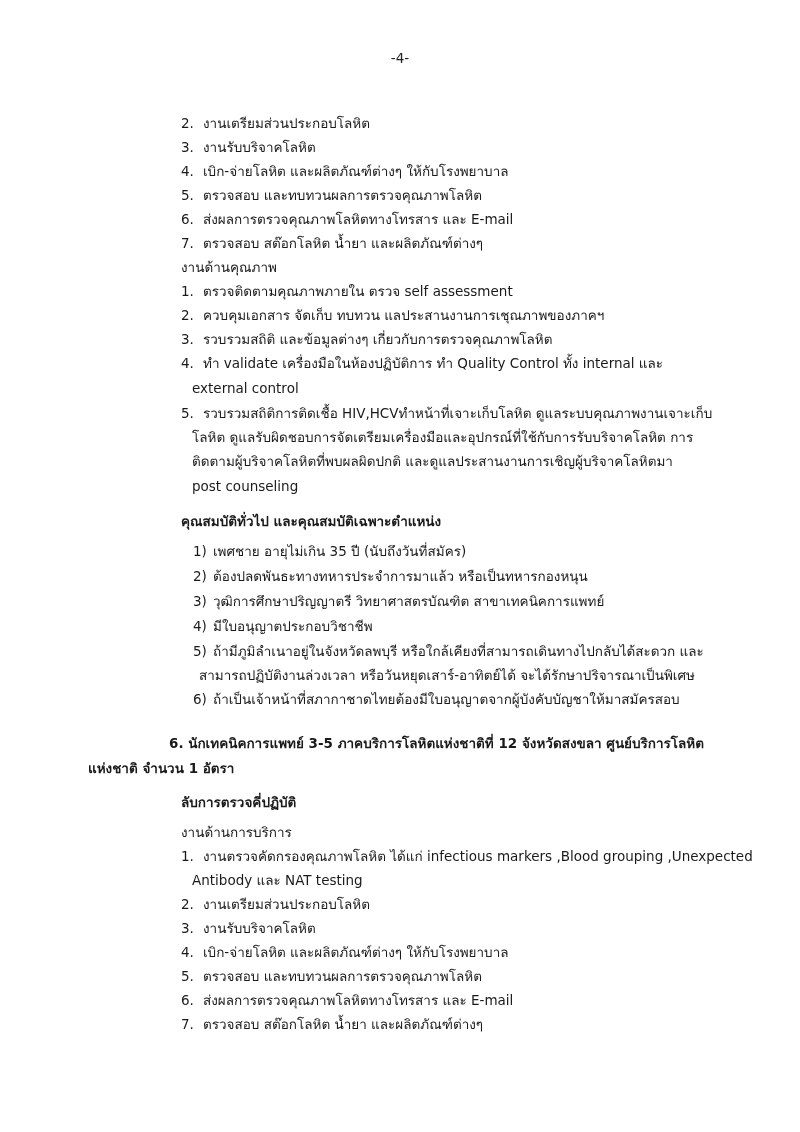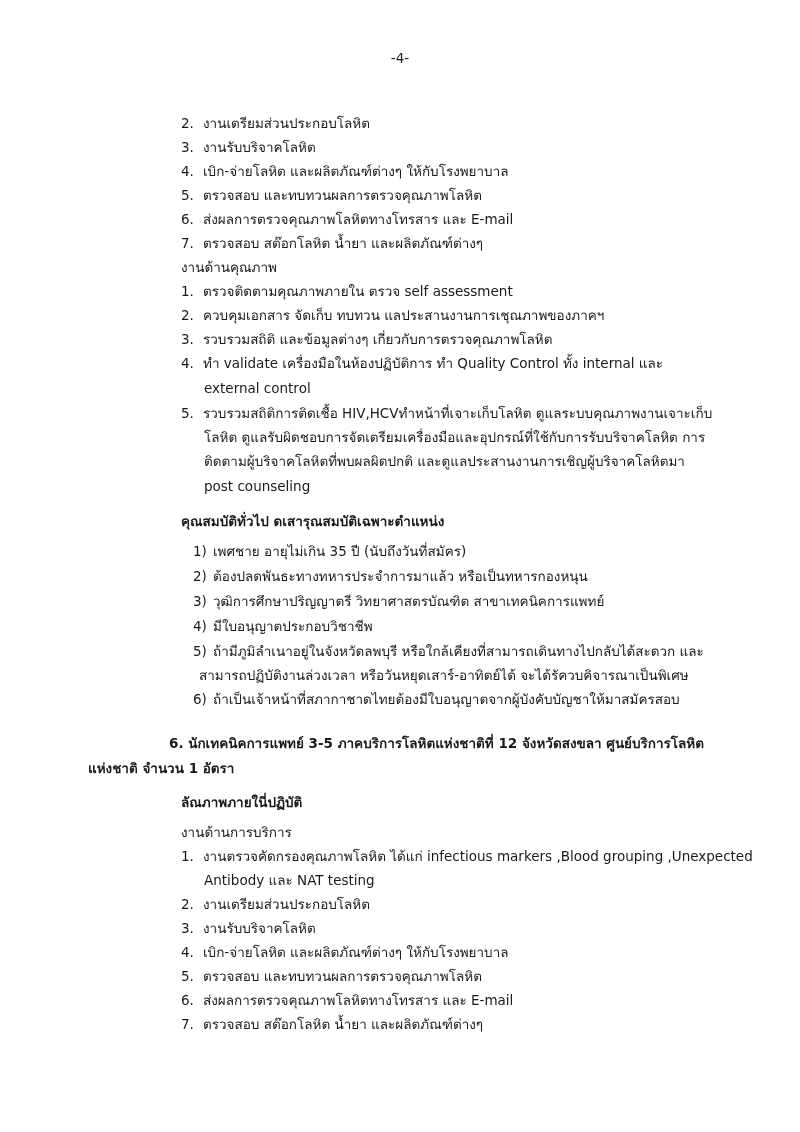--- a/index.html
+++ b/index.html
@@ -25,21 +25,21 @@
       font-size: 13.5px;
       color: #222;
     }
     .line {
       position: absolute;
       white-space: nowrap;
       line-height: 20px;
       height: 20px;
     }
     .item { left: 181px; }
-    .cont { left: 204px; }
+    .cont { left: 192px; }
     .head { left: 181px; }
     .bold { font-weight: bold; }
     .num { display: inline-block; width: 22px; }
     .pnum { display: inline-block; width: 20px; }
     .qual { left: 193px; }
     .qual-cont { left: 199px; }
     .pos-title { left: 161px; font-weight: bold; margin-left: 8px; }
     .pos-title-cont { left: 88px; font-weight: bold; }
   </style>
 </head>
@@ -61,34 +61,34 @@
   <div class="line item" style="top:281px"><span class="num">1.</span><span>ตรวจติดตามคุณภาพภายใน ตรวจ self assessment</span></div>
   <div class="line item" style="top:305px"><span class="num">2.</span><span>ควบคุมเอกสาร จัดเก็บ ทบทวน แลประสานงานการเชุณภาพของภาคฯ</span></div>
   <div class="line item" style="top:329px"><span class="num">3.</span><span>รวบรวมสถิติ และข้อมูลต่างๆ เกี่ยวกับการตรวจคุณภาพโลหิต</span></div>
   <div class="line item" style="top:353px"><span class="num">4.</span><span>ทำ validate เครื่องมือในห้องปฏิบัติการ ทำ Quality Control ทั้ง internal และ</span></div>
   <div class="line cont" style="top:378px">external control</div>
   <div class="line item" style="top:403px"><span class="num">5.</span><span>รวบรวมสถิติการติดเชื้อ HIV,HCVทำหน้าที่เจาะเก็บโลหิต ดูแลระบบคุณภาพงานเจาะเก็บ</span></div>
   <div class="line cont" style="top:427px">โลหิต ดูแลรับผิดชอบการจัดเตรียมเครื่องมือและอุปกรณ์ที่ใช้กับการรับบริจาคโลหิต การ</div>
   <div class="line cont" style="top:451px">ติดตามผู้บริจาคโลหิตที่พบผลผิดปกติ และดูแลประสานงานการเชิญผู้บริจาคโลหิตมา</div>
   <div class="line cont" style="top:476px">post counseling</div>
 
-  <div class="line head bold" style="top:511px">คุณสมบัติทั่วไป ดเสารุณสมบัติเฉพาะตำแหน่ง</div>
+  <div class="line head bold" style="top:511px">คุณสมบัติทั่วไป และคุณสมบัติเฉพาะตำแหน่ง</div>
 
   <div class="line qual" style="top:541px"><span class="pnum">1)</span><span>เพศชาย อายุไม่เกิน 35 ปี (นับถึงวันที่สมัคร)</span></div>
   <div class="line qual" style="top:566px"><span class="pnum">2)</span><span>ต้องปลดพันธะทางทหารประจำการมาแล้ว หรือเป็นทหารกองหนุน</span></div>
   <div class="line qual" style="top:591px"><span class="pnum">3)</span><span>วุฒิการศึกษาปริญญาตรี วิทยาศาสตรบัณฑิต สาขาเทคนิคการแพทย์</span></div>
   <div class="line qual" style="top:616px"><span class="pnum">4)</span><span>มีใบอนุญาตประกอบวิชาชีพ</span></div>
   <div class="line qual" style="top:641px"><span class="pnum">5)</span><span>ถ้ามีภูมิลำเนาอยู่ในจังหวัดลพบุรี หรือใกล้เคียงที่สามารถเดินทางไปกลับได้สะดวก และ</span></div>
-  <div class="line qual-cont" style="top:665px">สามารถปฏิบัติงานล่วงเวลา หรือวันหยุดเสาร์-อาทิตย์ได้ จะได้รัควบคิจารณาเป็นพิเศษ</div>
+  <div class="line qual-cont" style="top:665px">สามารถปฏิบัติงานล่วงเวลา หรือวันหยุดเสาร์-อาทิตย์ได้ จะได้รักษาปริจารณาเป็นพิเศษ</div>
   <div class="line qual" style="top:689px"><span class="pnum">6)</span><span>ถ้าเป็นเจ้าหน้าที่สภากาชาดไทยต้องมีใบอนุญาตจากผู้บังคับบัญชาให้มาสมัครสอบ</span></div>
 
   <div class="line pos-title" style="top:733px">6.  นักเทคนิคการแพทย์ 3-5 ภาคบริการโลหิตแห่งชาติที่ 12 จังหวัดสงขลา ศูนย์บริการโลหิต</div>
   <div class="line pos-title-cont" style="top:758px">แห่งชาติ จำนวน 1 อัตรา</div>
 
-  <div class="line head bold" style="top:792px">ลัณภาพภายในี่ปฏิบัติ</div>
+  <div class="line head bold" style="top:792px">ลับการตรวจคี่ปฏิบัติ</div>
   <div class="line head" style="top:822px">งานด้านการบริการ</div>
 
   <div class="line item" style="top:846px"><span class="num">1.</span><span>งานตรวจคัดกรองคุณภาพโลหิต ได้แก่ infectious markers ,Blood grouping ,Unexpected</span></div>
   <div class="line cont" style="top:870px">Antibody และ NAT testing</div>
   <div class="line item" style="top:894px"><span class="num">2.</span><span>งานเตรียมส่วนประกอบโลหิต</span></div>
   <div class="line item" style="top:918px"><span class="num">3.</span><span>งานรับบริจาคโลหิต</span></div>
   <div class="line item" style="top:942px"><span class="num">4.</span><span>เบิก-จ่ายโลหิต และผลิตภัณฑ์ต่างๆ ให้กับโรงพยาบาล</span></div>
   <div class="line item" style="top:966px"><span class="num">5.</span><span>ตรวจสอบ และทบทวนผลการตรวจคุณภาพโลหิต</span></div>
   <div class="line item" style="top:990px"><span class="num">6.</span><span>ส่งผลการตรวจคุณภาพโลหิตทางโทรสาร และ E-mail</span></div>
   <div class="line item" style="top:1014px"><span class="num">7.</span><span>ตรวจสอบ สต๊อกโลหิต น้ำยา และผลิตภัณฑ์ต่างๆ</span></div>

